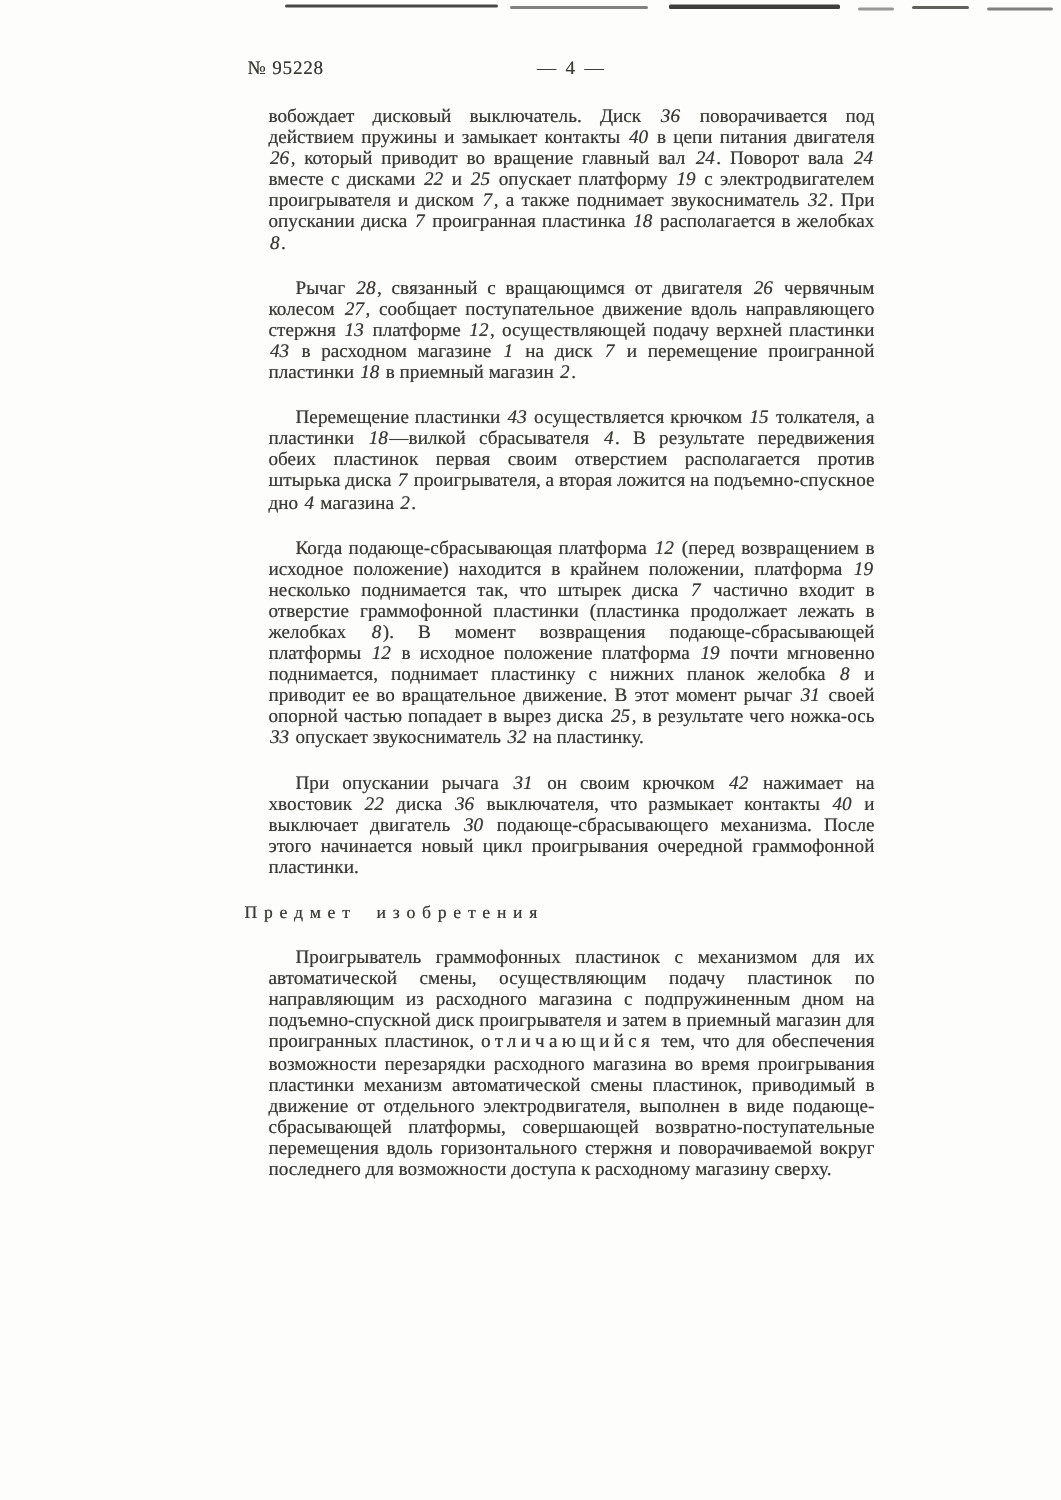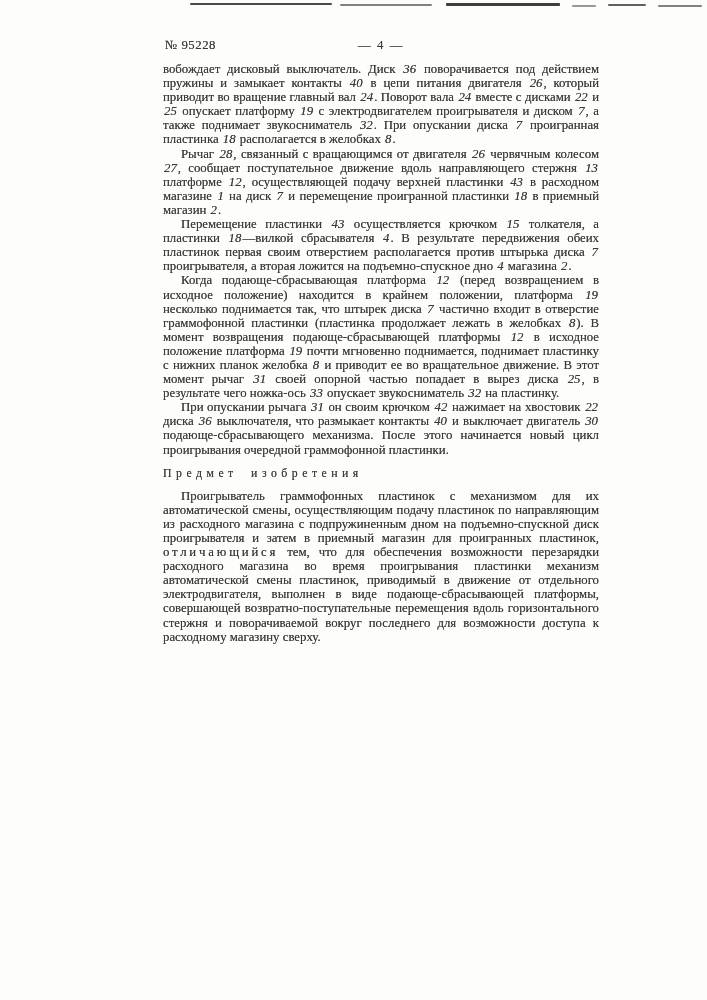--- a/index.html
+++ b/index.html
@@ -46,21 +46,21 @@
   .page-no{display:inline-block;letter-spacing:.12em;}
 
   .body-text{
     margin-top:8px;
     font-size:12.8px;
     line-height:14.1px;
     text-align:justify;
     text-shadow:0 0 .45px rgba(59,58,54,.72);
   }
   .para{
-    margin:0;
+    margin:16px;
     text-indent:18px;
   }
   .para.no-indent{text-indent:0;}
   .para i{font-style:italic;padding:0 1px;}
   .sp{letter-spacing:.22em;}
   .section-heading{
     margin:9px 0 9px 0;
     font-size:11.8px;
     font-weight:normal;
     letter-spacing:.38em;

